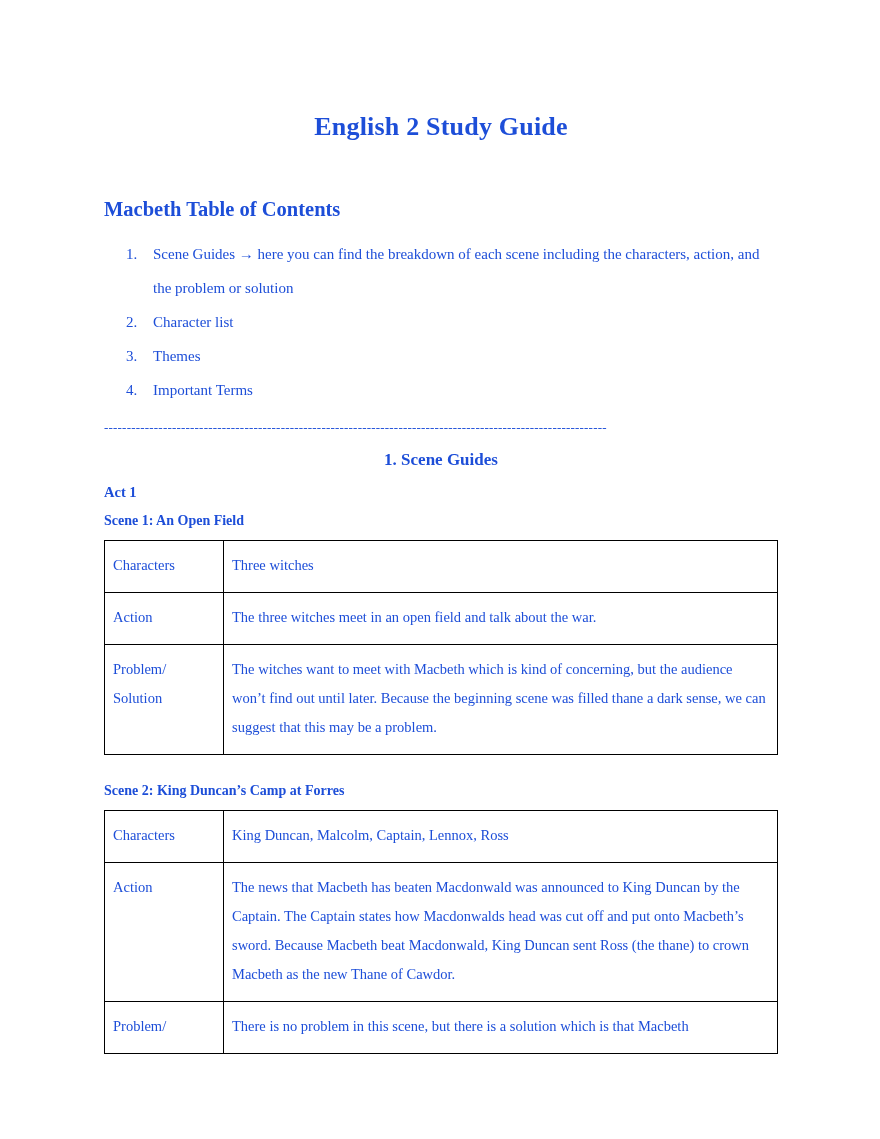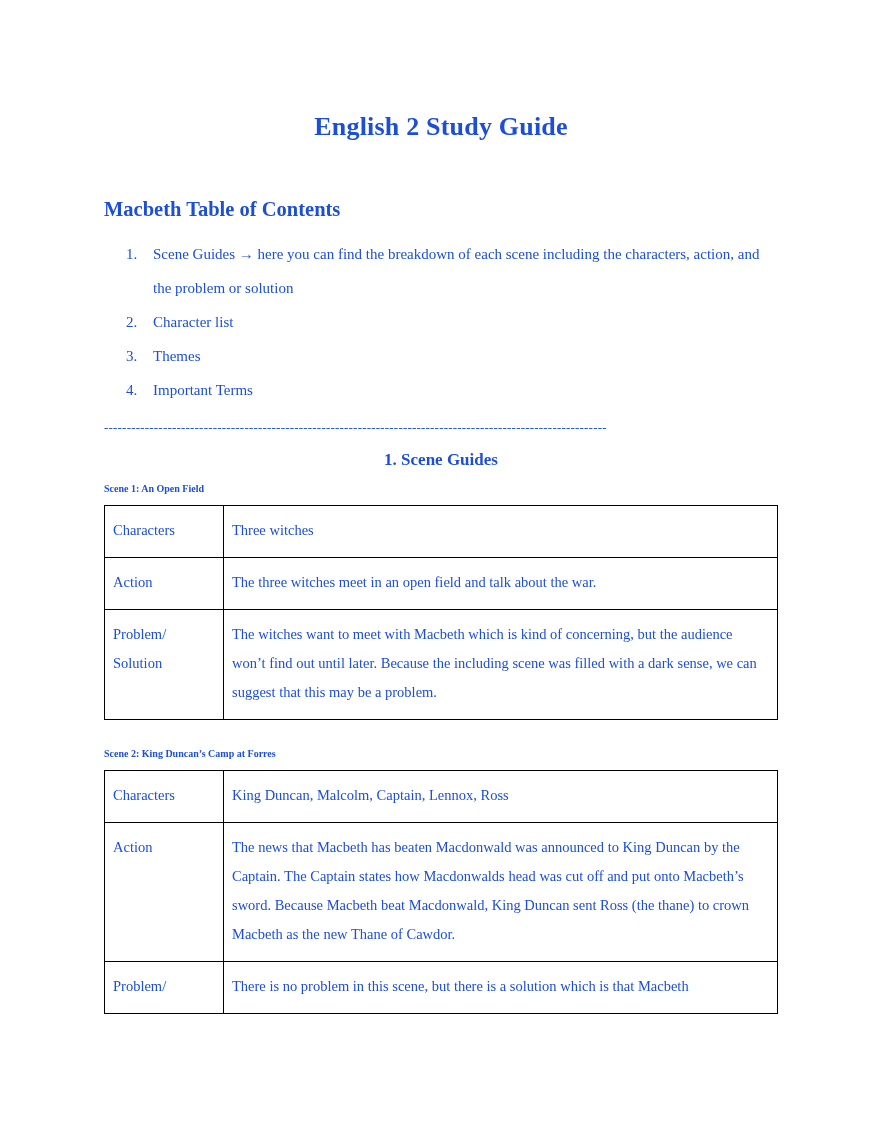--- a/index.html
+++ b/index.html
@@ -88,21 +88,21 @@
     text-align: center;
   }
   .h-act {
     font-size: 14.5px;
     font-weight: bold;
     margin: 0;
     padding-top: 13px;
     line-height: 1.2;
   }
   .h-scene {
-    font-size: 10px;
+    font-size: 14px;
     font-weight: bold;
     margin: 0;
     padding-top: 12px;
     line-height: 1.2;
   }
   .h-scene.spaced {
     padding-top: 28px;
   }
 
   table.scene-table {
@@ -156,39 +156,40 @@
       </li>
       <li class="toc-item">
         <span class="toc-num">4.</span>
         <span>Important Terms</span>
       </li>
     </ol>
 
     <div class="divider">---------------------------------------------------------------------------------------------------------------</div>
 
     <h3 class="h-scene-guides">1. Scene Guides</h3>
+    <h4 class="h-act">Act 1</h4>
 
     <h5 class="h-scene">Scene 1: An Open Field</h5>
 
     <table class="scene-table">
       <tbody>
         <tr>
           <td class="label-cell">Characters</td>
           <td class="body-cell">Three witches</td>
         </tr>
         <tr>
           <td class="label-cell">Action</td>
           <td class="body-cell">The three witches meet in an open field and talk about the war.</td>
         </tr>
         <tr>
           <td class="label-cell">
             <span class="cell-line">Problem/</span>
             <span class="cell-line">Solution</span>
           </td>
-          <td class="body-cell cell-pad-bottom">The witches want to meet with Macbeth which is kind of concerning, but the audience won’t find out until later. Because the including scene was filled with a dark sense, we can suggest that this may be a problem.</td>
+          <td class="body-cell cell-pad-bottom">The witches want to meet with Macbeth which is kind of concerning, but the audience won’t find out until later. Because the beginning scene was filled thane a dark sense, we can suggest that this may be a problem.</td>
         </tr>
       </tbody>
     </table>
 
     <h5 class="h-scene spaced">Scene 2: King Duncan’s Camp at Forres</h5>
 
     <table class="scene-table">
       <tbody>
         <tr>
           <td class="label-cell">Characters</td>

